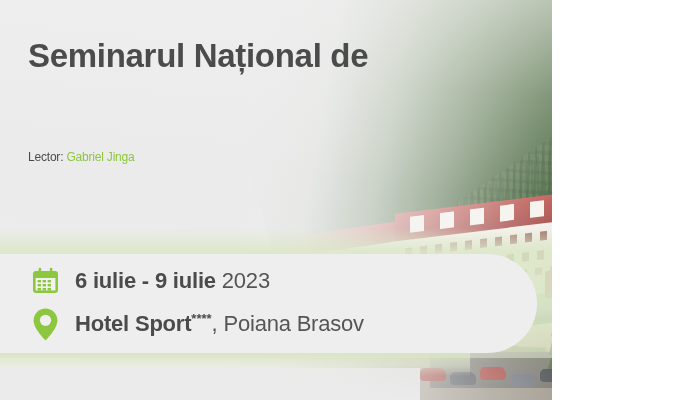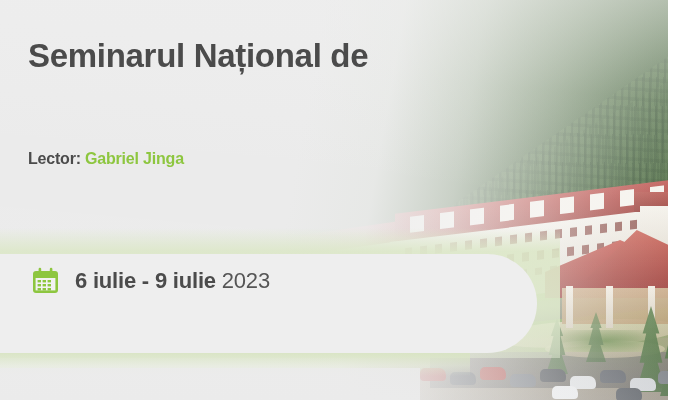--- a/index.html
+++ b/index.html
@@ -2,21 +2,21 @@
 <html><head>
 <meta charset="utf-8">
 <style>
   html, body {
     margin: 0;
     padding: 0;
     background: #ffffff;
   }
   #banner {
     position: relative;
-    width: 668px;
+    width: 552px;
     height: 400px;
     overflow: hidden;
     font-family: "Liberation Sans", sans-serif;
     background: #e9eaea;
   }
 
   
   .photo {
     position: absolute;
     inset: 0;
@@ -284,22 +284,22 @@
     width: 470px;
     color: #4b4b4b;
     font-size: 33px;
     font-weight: bold;
     line-height: 1.33;
     letter-spacing: -0.3px;
   }
   .lector {
     position: absolute;
     left: 28px; top: 150px;
-    font-size: 16px;
-    font-weight: bold;
+    font-size: 12px;
+    font-weight: normal;
     color: #4b4b4b;
     letter-spacing: -0.2px;
     white-space: nowrap;
   }
   .lector .name { color: #8dc63f; }
 
   
   .info-pill {
     position: absolute;
     left: -40px; top: 254px;
@@ -433,16 +433,27 @@
             <rect x="11.6" y="21" width="3.4" height="2.4"></rect>
             <rect x="16.6" y="21" width="3.4" height="2.4"></rect>
           </g>
         </svg>
       </span>
       <span class="info-text">
         <b>6 iulie - 9 iulie</b><span>&nbsp;</span><span class="reg">2023</span>
       </span>
     </div>
 
+    <div class="info-row row-place">
+      <span class="info-icon">
+        <svg width="25" height="33" viewBox="0 0 25 33" aria-hidden="true">
+          <path d="M12.5 0.6 C5.9 0.6 0.6 5.9 0.6 12.5 C0.6 21 12.5 32.4 12.5 32.4 C12.5 32.4 24.4 21 24.4 12.5 C24.4 5.9 19.1 0.6 12.5 0.6 Z" fill="#8dc63f"></path>
+          <circle cx="12.5" cy="12.3" r="5.6" fill="#f0f0f0"></circle>
+        </svg>
+      </span>
+      <span class="info-text">
+        <b>Hotel Sport</b><b class="stars">****</b><span class="reg">, Poiana Brasov</span>
+      </span>
+    </div>
 
   </div>
 
 </div>
 
 </body></html>

